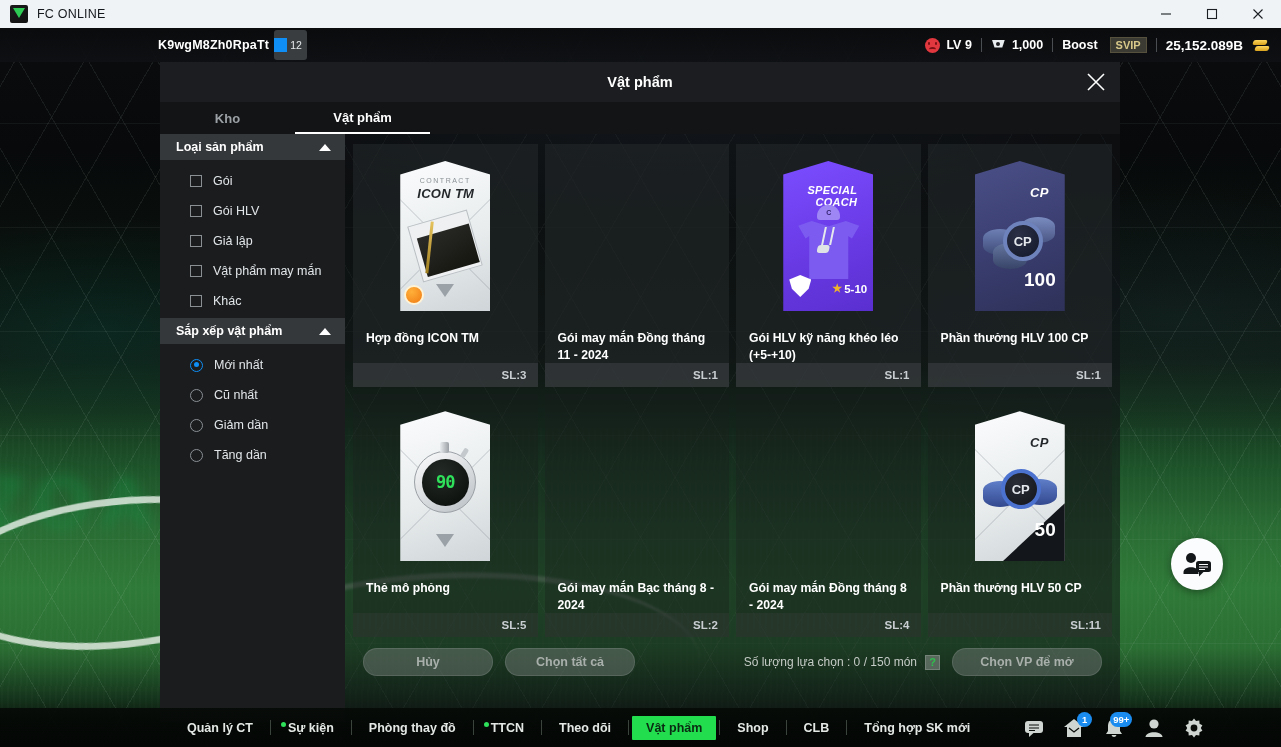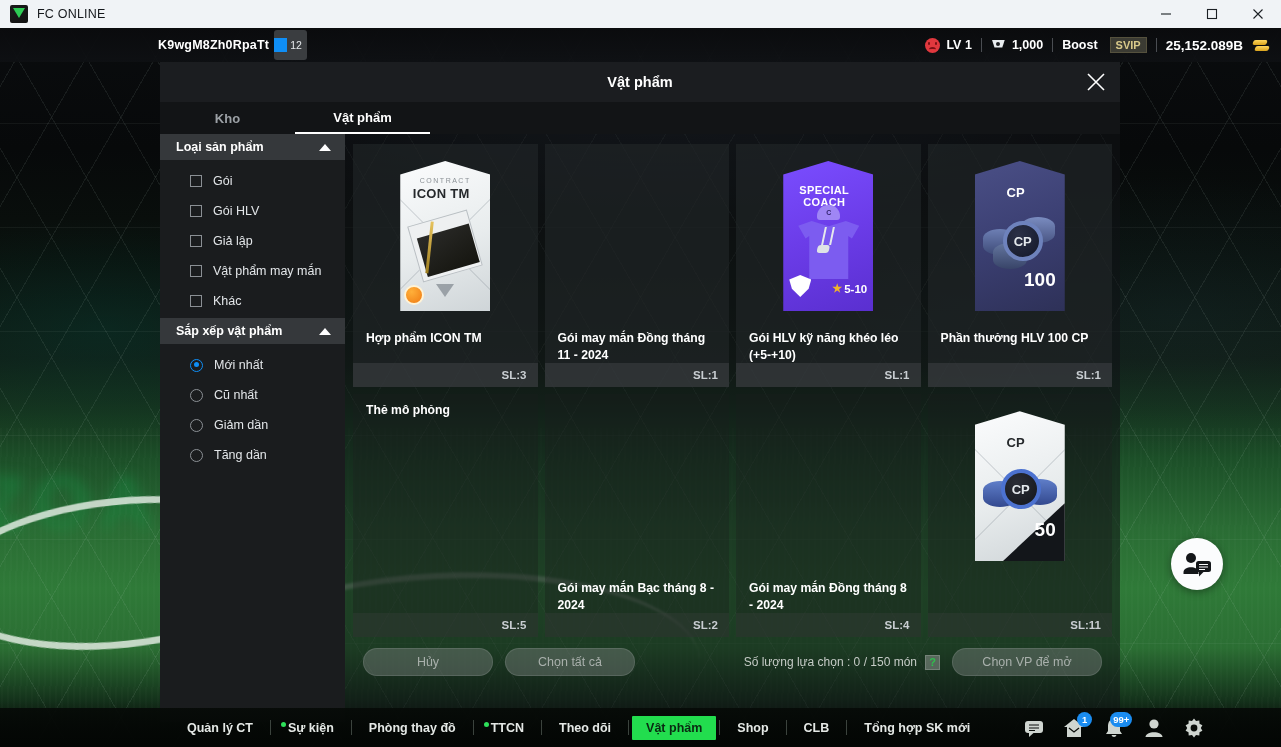--- a/index.html
+++ b/index.html
@@ -247,22 +247,22 @@
     clip-path: polygon(0 9%, 50% 0, 100% 9%, 100% 100%, 0 100%);
     background-image:
       linear-gradient(45deg, transparent 46%, rgba(120,130,140,.9) 46% 47%, transparent 47%),
       linear-gradient(-45deg, transparent 46%, rgba(120,130,140,.9) 46% 47%, transparent 47%);
   }
   .pack .lbl-top {
     position: absolute; top: 16px; left: 0; right: 0; text-align: center;
     font-size: 7px; color: #8b9196; letter-spacing: 1.5px;
   }
   .pack .lbl-main {
-    position: absolute; top: 25px; left: 0; right: 8px; text-align: center;
-    font-size: 13px; font-weight: bold; color: #25282b; letter-spacing: .3px;
+    position: absolute; top: 25px; left: 0; right: 16px; text-align: right;
+    font-size: 13px; font-weight: bold; color: #25282b; letter-spacing: .3px; font-style: italic;
   }
   .pack.purple .lbl-main, .pack.navy .lbl-main { color: #fff; }
   .pack .corner-num {
     position: absolute; right: 9px; bottom: 20px;
     font-size: 19px; font-weight: bold; color: #fff;
   }
   .pack .corner-dark {
     position: absolute; right: 0; bottom: 0; width: 62px; height: 58px;
     background: #13161a; clip-path: polygon(100% 0, 100% 100%, 0 100%);
   }
@@ -372,21 +372,21 @@
     display: flex; align-items: center; justify-content: center;
     font-size: 13px; font-weight: bold; color: #e4e8ec;
   }
 
   
   #action-bar {
     height: 56px; display: flex; align-items: center; padding: 0 10px;
   }
   .act-btn {
     height: 28px; border-radius: 14px; display: flex; align-items: center;
-    justify-content: center; font-size: 12.5px; font-weight: normal;
+    justify-content: center; font-size: 12.5px; font-weight: bold;
     background: rgba(120,128,124,.45); color: #a9b0ac;
     border: 1px solid rgba(150,158,154,.25);
   }
   #btn-cancel { width: 130px; margin-left: 0; }
   #btn-select-all { width: 130px; margin-left: 12px; text-align: center; }
   #btn-open { width: 150px; margin-left: 12px; }
   #count-text { font-size: 12px; color: #c5cbc6; margin-left: auto; }
   #help-badge {
     width: 15px; height: 15px; margin-left: 8px;
     background: rgba(140,148,142,.55); border: 1px solid rgba(170,178,172,.35);
@@ -471,21 +471,21 @@
       <span id="hud-name">K9wgM8Zh0RpaTt</span>
       <span id="hud-lvbadge">
         <span class="bar"></span>
         <span class="num">12</span>
       </span>
     </div>
 
     <div id="hud-right">
       <div class="hud-chip">
         <span id="icon-face"></span>
-        <span class="txt">LV 1</span>
+        <span class="txt">LV 9</span>
       </div>
       <div class="hud-sep"></div>
       <div class="hud-chip">
         <span id="icon-cup"></span>
         <span class="txt">1,000</span>
       </div>
       <div class="hud-sep"></div>
       <div class="hud-chip">
         <span id="boost-label">Boost</span>
         <span id="svip-badge">SVIP</span>
@@ -591,21 +591,21 @@
                 <div class="lbl-main">ICON TM</div>
                 <div class="contract-art">
                   <div class="sheet"></div>
                     <div class="dark"></div>
                     <div class="gold"></div>
                 </div>
                 <div class="orange-badge"></div>
                 <div class="tm-logo"></div>
               </div>
             </div>
-            <div class="card-name">Hợp phẩm ICON TM</div>
+            <div class="card-name">Hợp đồng ICON TM</div>
             <div class="card-foot">
               <span class="card-qty">SL:3</span>
             </div>
           </div>
 
           <div class="card">
             <div class="card-art"></div>
             <div class="card-name">Gói may mắn Đồng tháng 11 - 2024</div>
             <div class="card-foot">
               <span class="card-qty">SL:1</span>
@@ -649,20 +649,36 @@
                 <div class="corner-num">100</div>
               </div>
             </div>
             <div class="card-name">Phần thưởng HLV 100 CP</div>
             <div class="card-foot">
               <span class="card-qty">SL:1</span>
             </div>
           </div>
 
           <div class="card faded">
+            <div class="card-art">
+              <div class="pack white">
+                <div class="body"></div>
+                  <div class="lines"></div>
+                <div class="watch">
+                  <div class="stem"></div>
+                    <div class="stem2"></div>
+                  <div class="ring">
+                      <div class="face">
+                    <span class="digits">90</span>
+                  </div>
+                    </div>
+                </div>
+                <div class="tm-logo"></div>
+              </div>
+            </div>
             <div class="card-name">Thẻ mô phỏng</div>
             <div class="card-foot">
               <span class="card-qty">SL:5</span>
             </div>
           </div>
 
           <div class="card faded">
             <div class="card-art"></div>
             <div class="card-name">Gói may mắn Bạc tháng 8 - 2024</div>
             <div class="card-foot">
@@ -686,20 +702,21 @@
                 <div class="lbl-main" style="top:24px;">CP</div>
                 <div class="cpcoins">
                   <div class="stack" style="left:2px;top:18px;background:linear-gradient(to bottom,#5f7ec9,#33498f);"></div>
                   <div class="stack" style="left:42px;top:16px;background:linear-gradient(to bottom,#5f7ec9,#33498f);"></div>
                   <div class="big" style="left:20px;top:6px;background:radial-gradient(circle at 36% 30%,#2a2d36,#14161c);border:4px solid #4c72d0;">CP</div>
                 </div>
                 <div class="corner-dark"></div>
                 <div class="corner-num">50</div>
               </div>
             </div>
+            <div class="card-name">Phần thưởng HLV 50 CP</div>
             <div class="card-foot">
               <span class="card-qty">SL:11</span>
             </div>
           </div>
 
         </div>
 
         <div id="action-bar">
           <div class="act-btn" id="btn-cancel">Hủy</div>
           <div class="act-btn" id="btn-select-all">Chọn tất cả</div>

